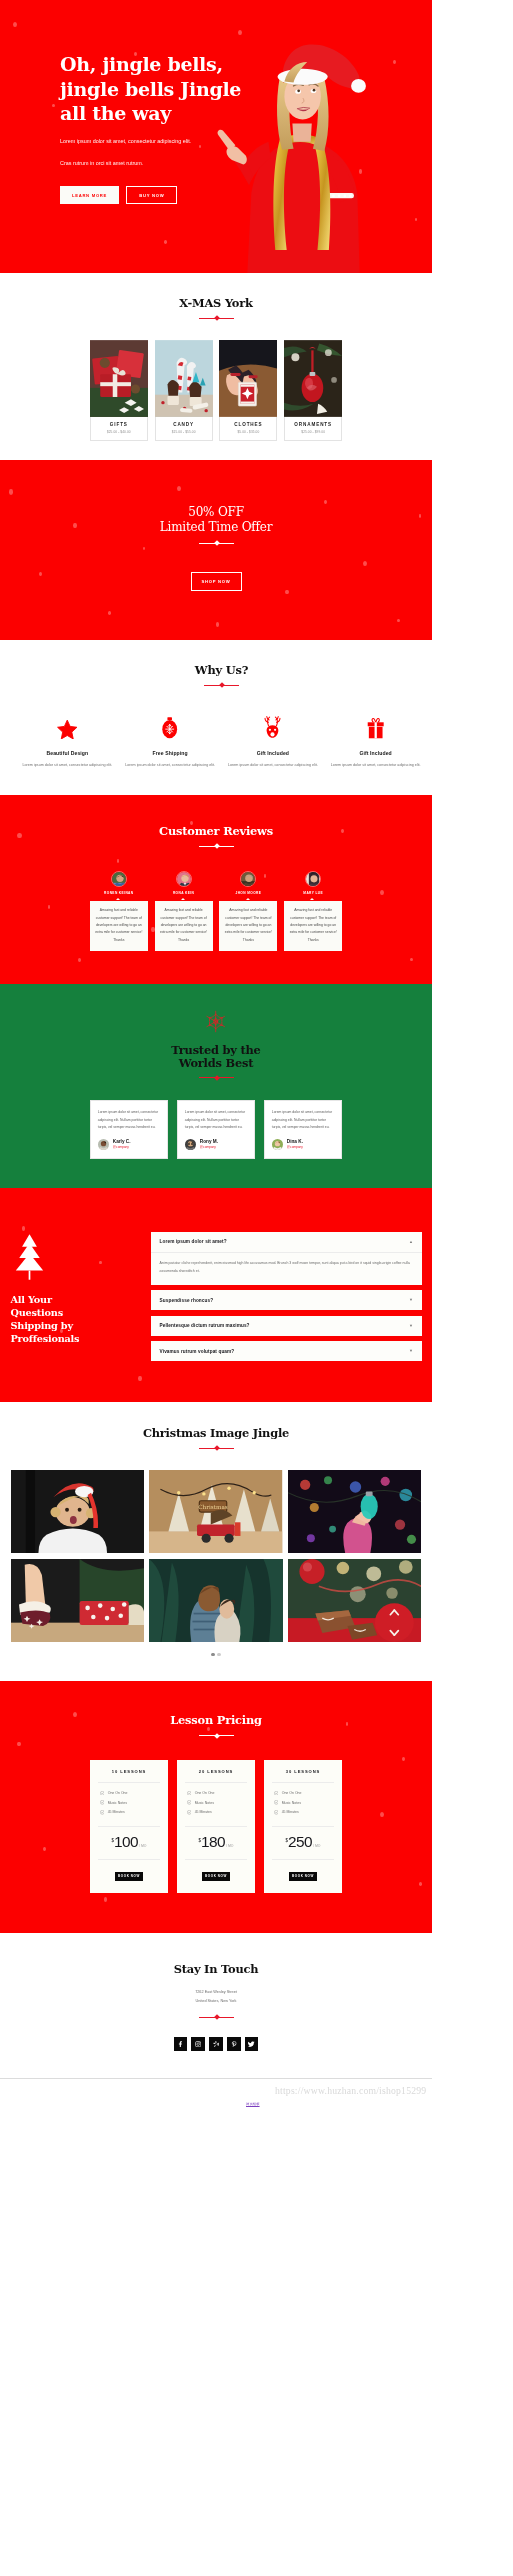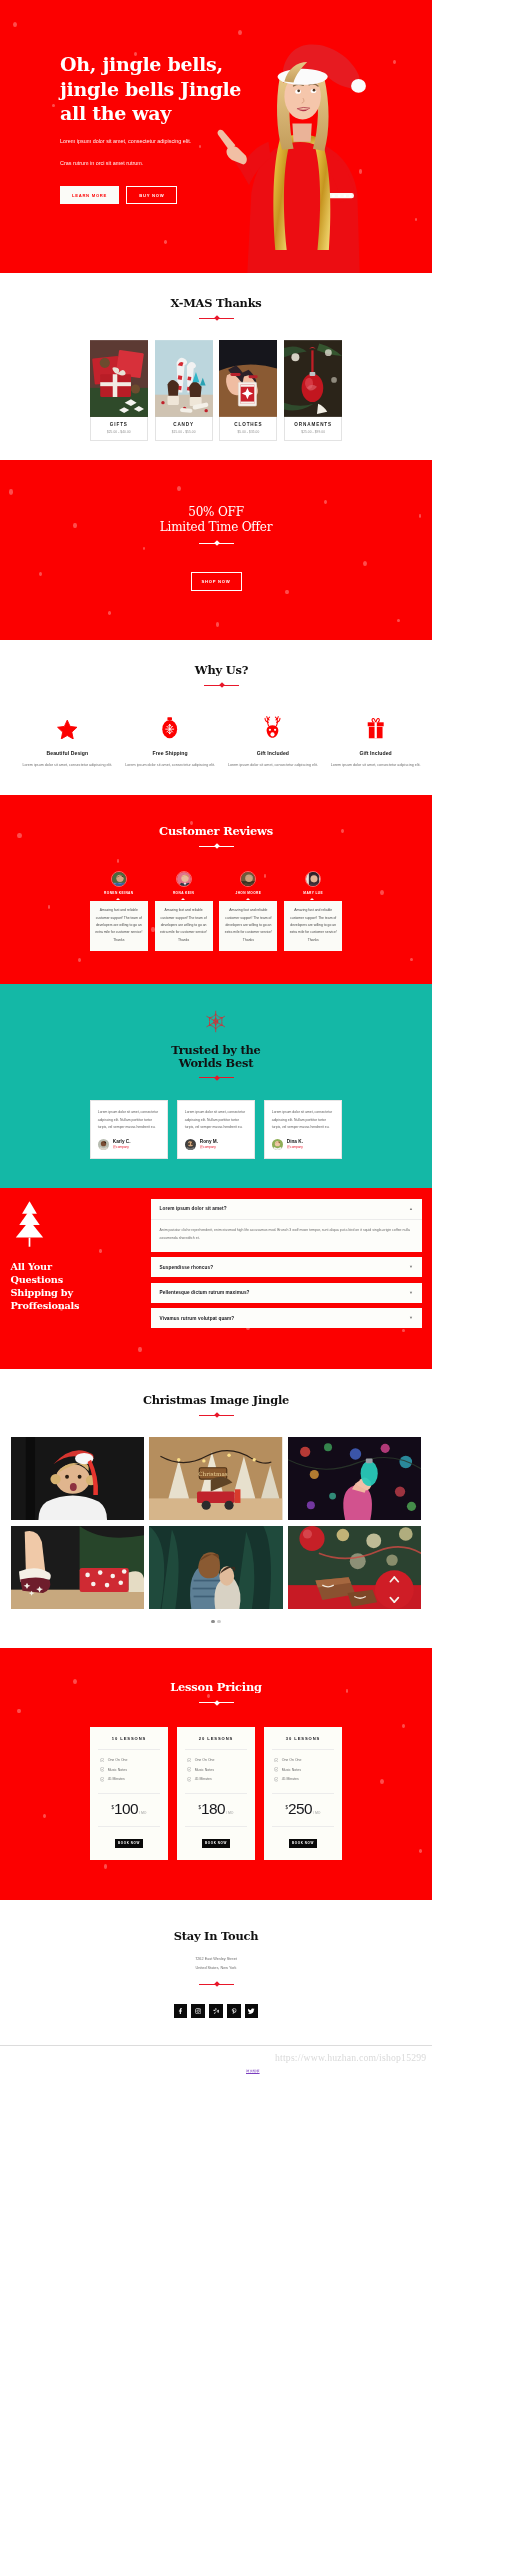--- a/index.html
+++ b/index.html
@@ -108,34 +108,34 @@
     position:relative;background:#fbfbf7;margin-top:5.7px;padding:6.8px 5.1px 7.4px;
     font-size:3.4px;color:#4a4a4a;line-height:2.15;text-align:center;
   }
   .rev .bubble:before{
     content:"";position:absolute;top:-2.9px;left:50%;margin-left:-2.9px;
     border-left:2.9px solid transparent;border-right:2.9px solid transparent;
     border-bottom:2.9px solid #fbfbf7;
   }
 
   
-  .trusted{background:#14b8a6;padding:26px 0 28.5px;}
+  .trusted{background:#15803d;padding:26px 0 28.5px;}
   .flake{display:block;margin:0 auto 10.3px;}
   .tr-grid{display:flex;gap:9px;margin-top:19.4px;justify-content:center;}
   .tr-card{
     width:78px;border:0.6px solid #e6e6e6;background:#fff;padding:8px 6.8px 8.6px;
   }
   .tr-card p{font-size:3.4px;color:#5c5c5c;line-height:2.25;}
   .tr-meta{display:flex;align-items:center;gap:4px;margin-top:6.8px;}
   .tr-meta .ava{width:11px;height:11px;border-radius:50%;overflow:hidden;flex:none;}
   .tr-meta .nm{font-size:4.7px;font-weight:bold;color:#141414;line-height:1.15;}
   .tr-meta .co{font-size:3.2px;color:#e8172a;margin-top:1.1px;}
 
   
-  .faq{position:relative;background:#fc0000;padding:9px 0 35px;overflow:hidden;}
+  .faq{position:relative;background:#fc0000;padding:42px 0 35px;overflow:hidden;}
   .faq-row{display:flex;gap:20.5px;align-items:flex-start;}
   .faq-left{width:120px;padding-top:3.4px;}
   .faq-left h2{
     font-family:"DejaVu Serif",serif;font-weight:bold;color:#fff;
     font-size:9.7px;line-height:1.34;margin-top:9px;letter-spacing:-0.2px;
   }
   .faq-list{flex:1;padding-top:2.3px;}
   .acc{background:#fdfdfa;margin-bottom:5.7px;}
   .acc-head{
     display:flex;align-items:center;justify-content:space-between;
@@ -293,21 +293,21 @@
       <p>Cras rutrum in orci sit amet rutrum.</p>
       <div class="hero-btns">
         <a class="btn btn-white">LEARN MORE</a>
         <a class="btn btn-ghost">BUY NOW</a>
       </div>
     </div>
   </section>
 
   <section class="gifts">
     <div class="wrap">
-      <h2 class="sec-title">X-MAS Thanks</h2>
+      <h2 class="sec-title">X-MAS York</h2>
       <div class="divider"></div>
 
       <div class="gift-grid">
 
         <div class="gift-card">
           <div class="gift-img">
             <svg viewBox="0 0 102 135" width="58" height="77" aria-hidden="true">
               <rect width="102" height="135" fill="#5c3a33"></rect>
               <rect y="84" width="102" height="51" fill="#2f4a2a"></rect>
               <rect x="6" y="30" width="46" height="46" rx="2" fill="#c4222c" transform="rotate(-6 29 53)"></rect>

